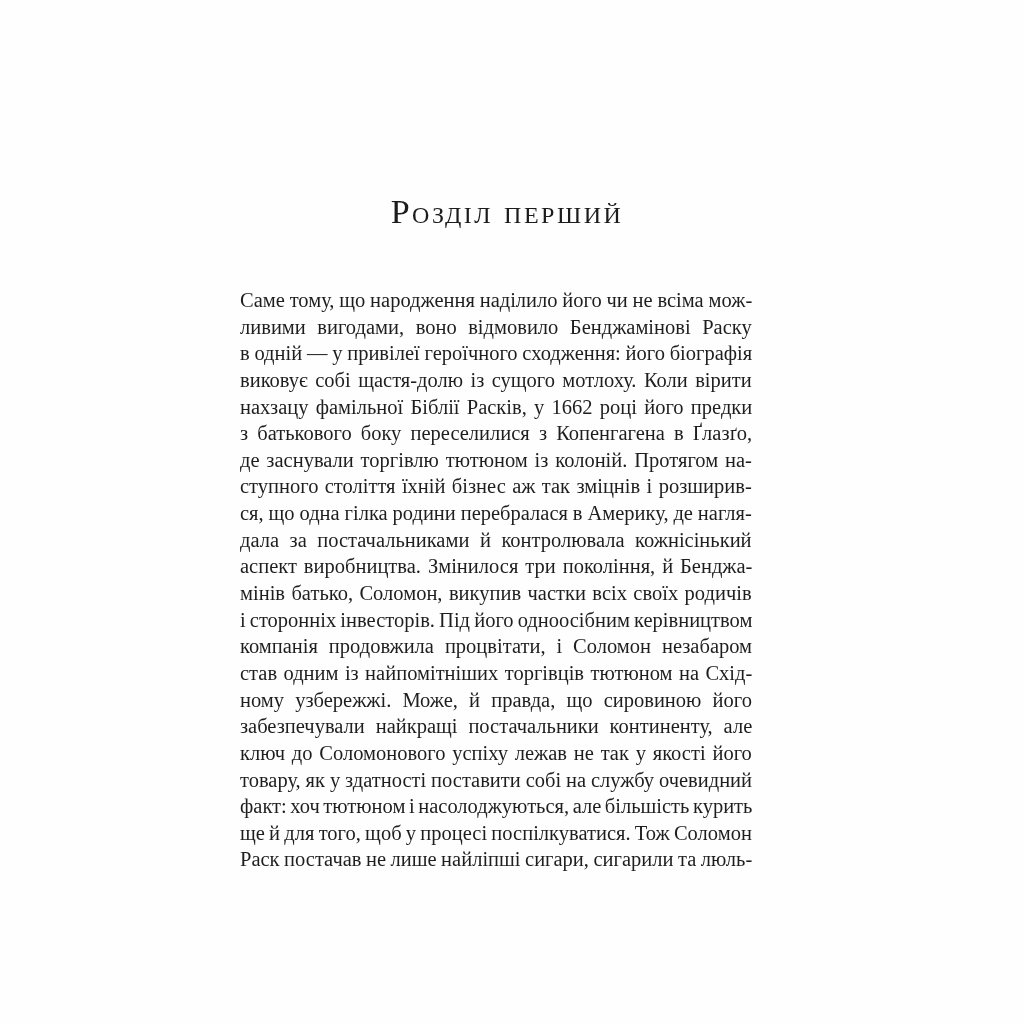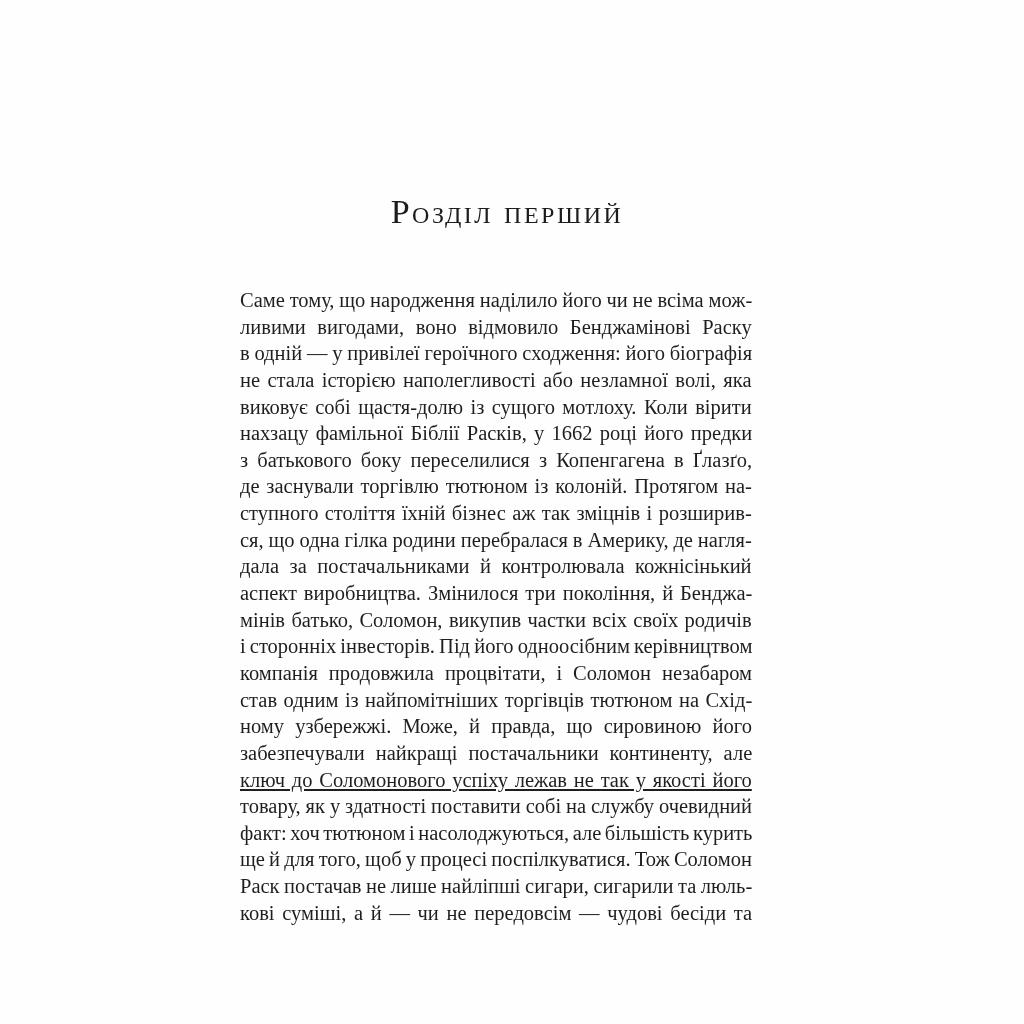--- a/index.html
+++ b/index.html
@@ -56,35 +56,33 @@
 </style>
 </head>
 <body>
 
 <div class="page">
   <h1 class="chapter-title">Розділ перший</h1>
   <div class="body-text">
     <span class="line" style="display: block; text-align: left; text-align-last: left; word-spacing: -0.333333px;">Саме тому, що народження наділило його чи не всіма мож-</span>
     <span class="line" style="display: block; text-align: right; text-align-last: left; word-spacing: 6.4px;">ливими вигодами, воно відмовило Бенджамінові Раску</span>
     <span class="line" style="display: block; text-align: left; text-align-last: left; word-spacing: -0.375px;">в одній — у привілеї героїчного сходження: його біографія</span>
-    <span class="line" style="display: block; text-align: left; text-align-last: left; word-spacing: 2.28571px;">не стала історією наполегливості або незламної волі, яка</span>
     <span class="line" style="display: block; text-align: left; text-align-last: left; word-spacing: 2.28571px;">виковує собі щастя-долю із сущого мотлоху. Коли вірити</span>
     <span class="line" style="display: block; text-align: left; text-align-last: left; word-spacing: 2.125px;">нахзацу фамільної Біблії Расків, у 1662 році його предки</span>
     <span class="line" style="display: block; text-align: center; text-align-last: left; word-spacing: 4px;">з батькового боку переселилися з Копенгагена в Ґлазґо,</span>
     <span class="line" style="display: block; text-align: left; text-align-last: left; word-spacing: 1.71429px;">де заснували торгівлю тютюном із колоній. Протягом на-</span>
     <span class="line" style="display: block; text-align: left; text-align-last: left; word-spacing: 1.25px;">ступного століття їхній бізнес аж так зміцнів і розширив-</span>
     <span class="line" style="display: block; text-align: center; text-align-last: left; word-spacing: -0.222222px;">ся, що одна гілка родини перебралася в Америку, де нагля-</span>
     <span class="line" style="display: block; text-align: left; text-align-last: left; word-spacing: 5.4px;">дала за постачальниками й контролювала кожнісінький</span>
     <span class="line" style="display: block; text-align: left; text-align-last: left; word-spacing: 1.83333px;">аспект виробництва. Змінилося три покоління, й Бенджа-</span>
     <span class="line" style="display: block; text-align: left; text-align-last: left; word-spacing: 1.28571px;">мінів батько, Соломон, викупив частки всіх своїх родичів</span>
     <span class="line" style="display: block; text-align: left; text-align-last: left; word-spacing: -1px;">і сторонніх інвесторів. Під його одноосібним керівництвом</span>
     <span class="line" style="display: block; text-align: left; text-align-last: left; word-spacing: 5.8px;">компанія продовжила процвітати, і Соломон незабаром</span>
     <span class="line" style="display: block; text-align: left; text-align-last: left; word-spacing: 1.28571px;">став одним із найпомітніших торгівців тютюном на Схід-</span>
     <span class="line" style="display: block; text-align: left; text-align-last: left; word-spacing: 6px;">ному узбережжі. Може, й правда, що сировиною його</span>
     <span class="line" style="display: block; text-align: left; text-align-last: left; word-spacing: 5.75px;">забезпечували найкращі постачальники континенту, але</span>
-    <span class="line" style="display: block; text-align: left; text-align-last: left; word-spacing: 1.66667px; text-decoration: underline;">ключ до Соломонового успіху лежав не так у якості його</span>
+    <span class="line" style="display: block; text-align: left; text-align-last: left; word-spacing: 1.66667px;">ключ до Соломонового успіху лежав не так у якості його</span>
     <span class="line" style="display: block; text-align: left; text-align-last: left; word-spacing: -0.25px;">товару, як у здатності поставити собі на службу очевидний</span>
     <span class="line" style="display: block; text-align: left; text-align-last: left; word-spacing: -1.57143px;">факт: хоч тютюном і насолоджуються, але більшість курить</span>
     <span class="line" style="display: block; text-align: left; text-align-last: left; word-spacing: -0.888889px;">ще й для того, щоб у процесі поспілкуватися. Тож Соломон</span>
     <span class="line" style="display: block; text-align: left; text-align-last: left; word-spacing: -0.625px;">Раск постачав не лише найліпші сигари, сигарили та люль-</span>
-    <span class="line" style="display: block; text-align: left; text-align-last: left; word-spacing: 2.54545px;">кові суміші, а й — чи не передовсім — чудові бесіди та</span>
   </div>
 </div>
 
 </body></html>

